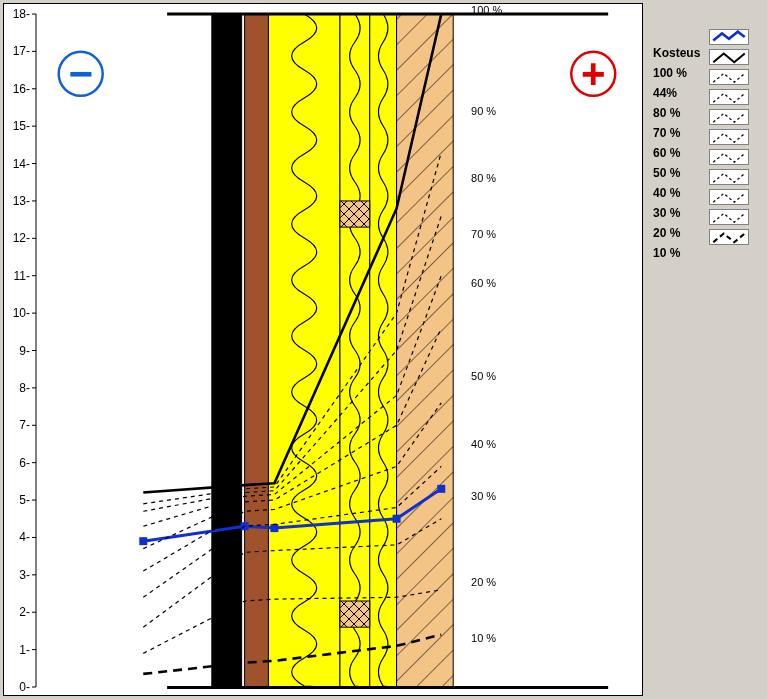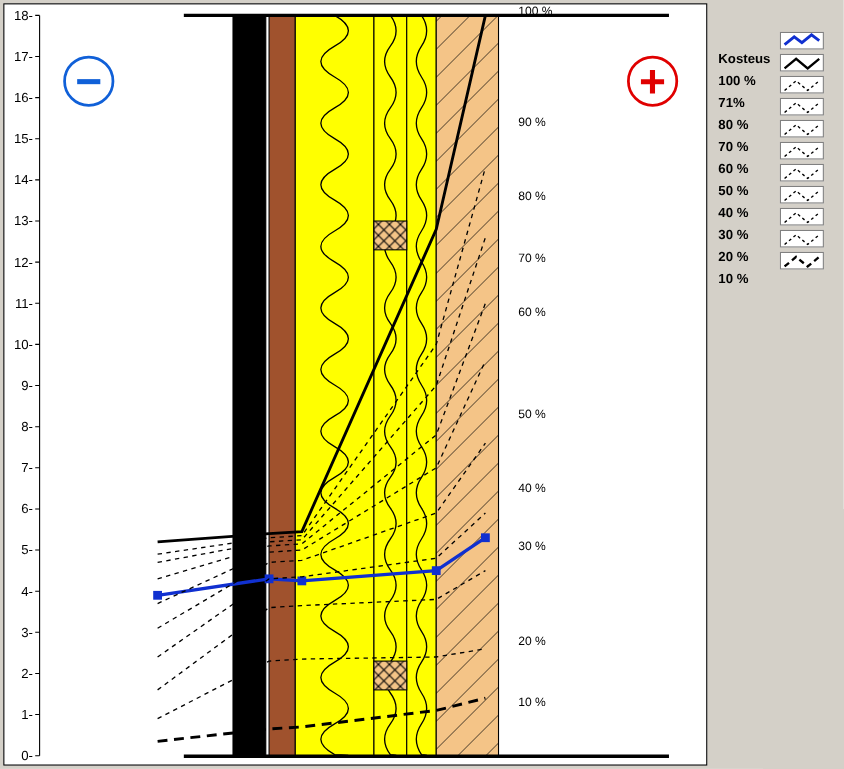--- a/index.html
+++ b/index.html
@@ -165,21 +165,21 @@
     </div>
     <div class="legend-row">
       <span class="legend-label">100 %</span>
       <span class="legend-swatch">
         <svg viewBox="0 0 40 16">
           <path d="M2 14 L14 4 L26 14 L38 4" fill="none" stroke="#000" stroke-width="2.4"></path>
         </svg>
       </span>
     </div>
     <div class="legend-row">
-      <span class="legend-label">71%</span>
+      <span class="legend-label">44%</span>
       <span class="legend-swatch">
         <svg viewBox="0 0 40 16">
           <path d="M2 14 L14 4 L26 14 L38 4" fill="none" stroke="#000" stroke-width="1.4" stroke-dasharray="3 3"></path>
         </svg>
       </span>
     </div>
     <div class="legend-row">
       <span class="legend-label">80 %</span>
       <span class="legend-swatch">
         <svg viewBox="0 0 40 16">

